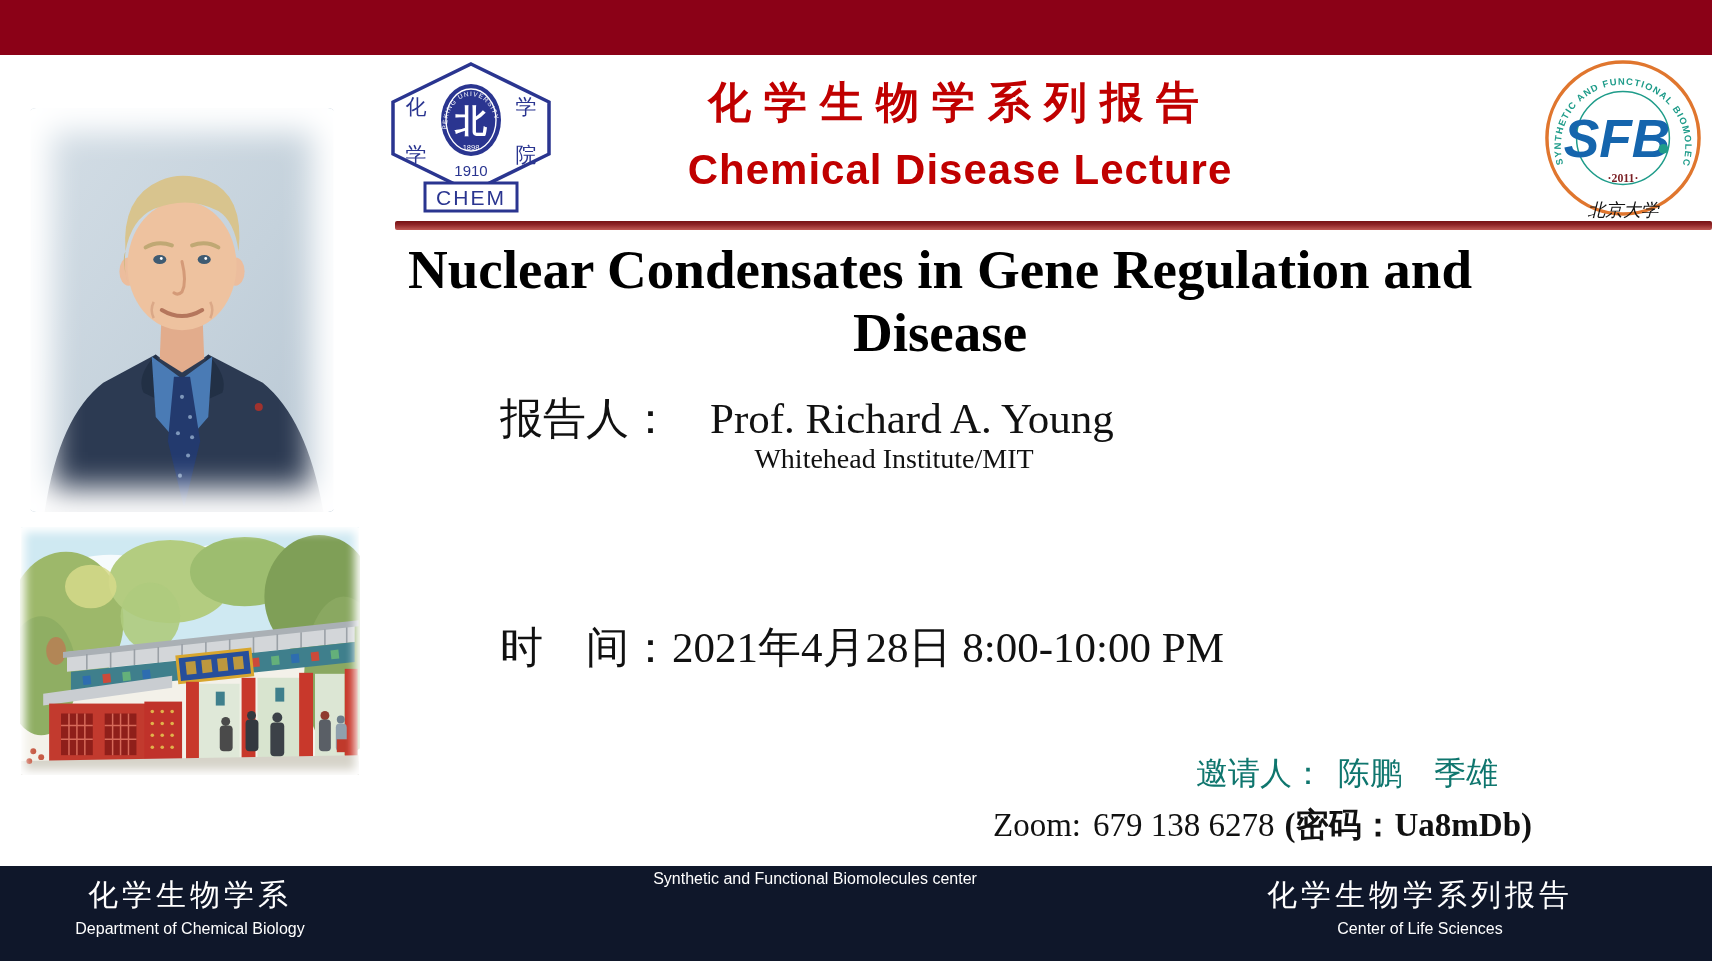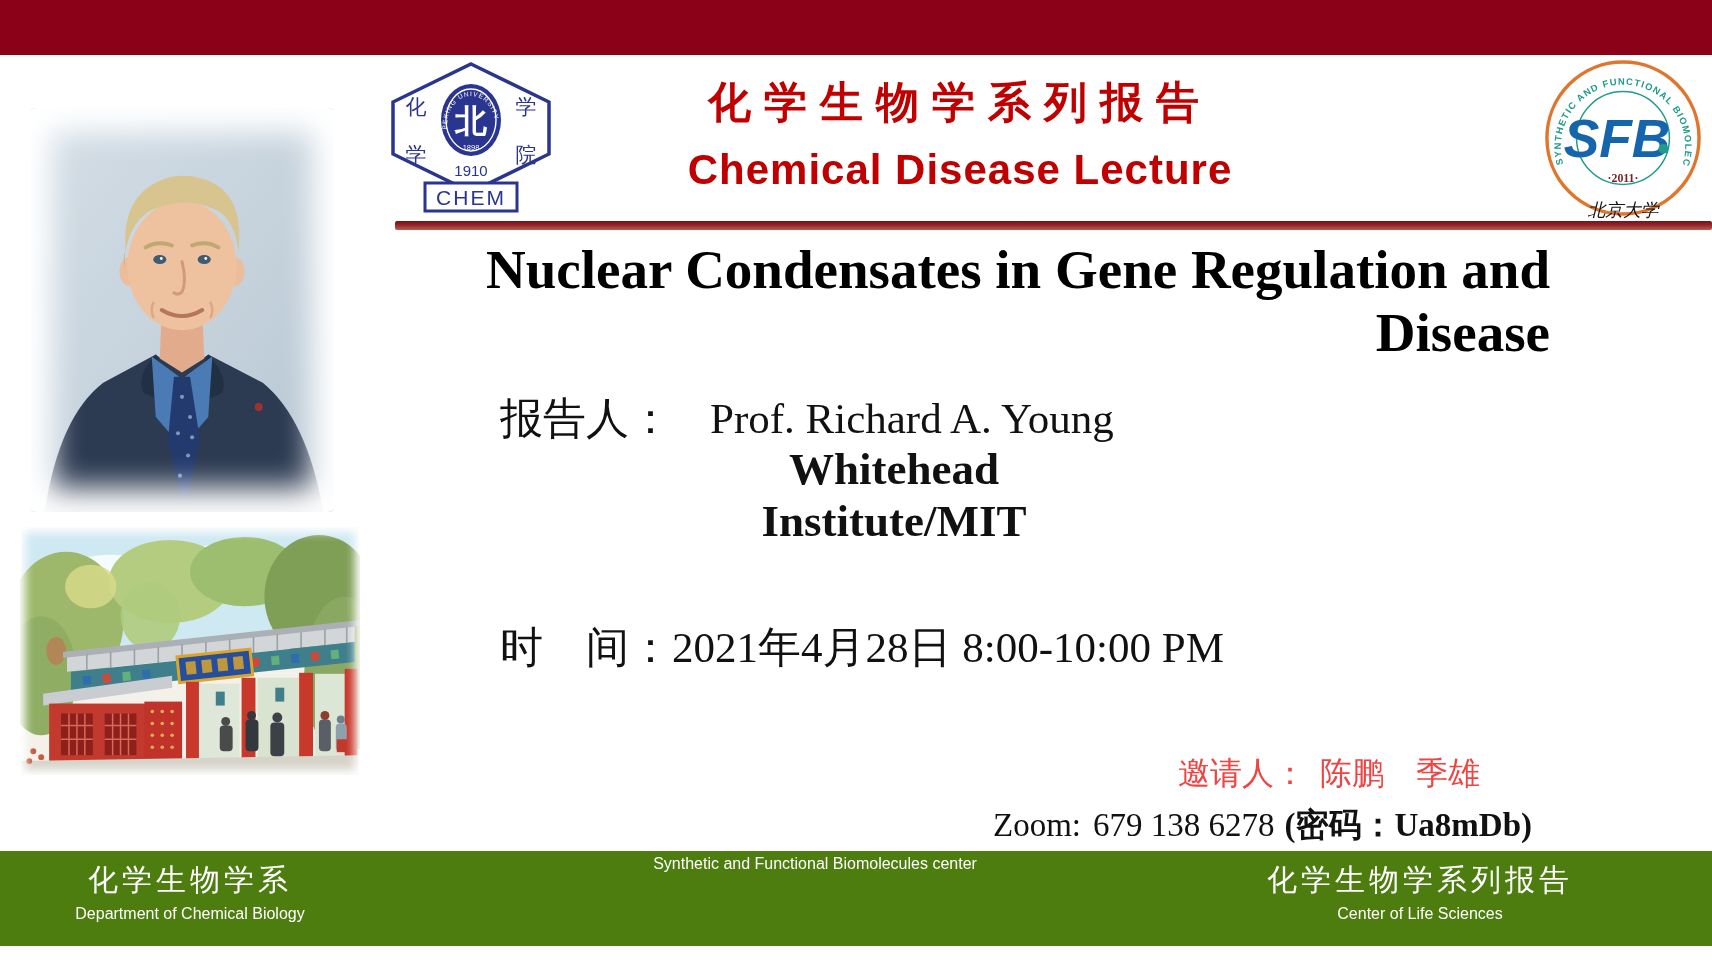--- a/index.html
+++ b/index.html
@@ -5,47 +5,47 @@
   :root{
     --serif:"Liberation Serif","DejaVu Serif",serif;
     --sans:"Liberation Sans","DejaVu Sans",sans-serif;
   }
   *{margin:0;padding:0;box-sizing:border-box;}
   body{background:#fff;}
   .stage{position:relative;width:1712px;height:962px;background:#fff;overflow:hidden;font-family:var(--serif);}
 
   
   .topbar{position:absolute;top:0;left:0;width:100%;height:55px;background:#8b0117;}
-  .footer{position:absolute;left:0;bottom:16px;width:100%;height:95px;background:#4d7c0f;}
+  .footer{position:absolute;left:0;bottom:1px;width:100%;height:95px;background:#0f172a;}
   .footer-col{position:absolute;top:0;height:100%;text-align:center;color:#fff;}
   .footer-col .cn{display:block;margin-top:9px;font-size:30px;letter-spacing:4px;font-family:var(--serif);}
   .footer-col .en{display:block;margin-top:4px;font-size:16px;font-family:var(--sans);}
   .fcol-0{left:0;width:380px;}
   .fcol-1{left:545px;width:540px;}
   .fcol-2{left:1180px;width:480px;}
 
   
   .chem-logo{position:absolute;left:383px;top:62px;width:176px;height:152px;}
   .series-title-cn{position:absolute;left:610px;top:74px;width:700px;text-align:center;
     font-size:43px;font-weight:bold;color:#c00000;letter-spacing:13px;font-family:var(--serif);}
   .series-title-en{position:absolute;left:610px;top:146px;width:700px;text-align:center;
     font-size:42px;font-weight:bold;color:#c00000;font-family:var(--sans);letter-spacing:1px;}
   .sfb-logo{position:absolute;left:1542px;top:58px;width:162px;height:168px;}
   .header-rule{position:absolute;left:395px;top:221px;width:1317px;height:9px;
     background:linear-gradient(to bottom,#761113 0%,#8e2426 40%,#c05a55 100%);border-radius:2px;}
 
   
-  .lecture-title{position:absolute;left:330px;top:238px;width:1220px;text-align:right;
+  .lecture-title{position:absolute;left:330px;top:238px;width:1220px;text-align:center;
     font-size:55px;font-weight:bold;color:#000;font-family:var(--serif);}
   .speaker-line{position:absolute;left:500px;top:390px;font-size:43px;color:#111;white-space:nowrap;}
   .speaker-line .name{margin-left:38px;}
-  .affiliation{position:absolute;left:688px;top:443px;width:412px;text-align:center;font-size:45px;color:#111;font-weight:bold;}
+  .affiliation{position:absolute;left:688px;top:443px;width:412px;text-align:center;font-size:28px;color:#111;}
   .time-line{position:absolute;left:500px;top:619px;font-size:43px;color:#111;white-space:nowrap;}
   .time-line .value{}
-  .host-line{position:absolute;right:232px;top:752px;font-size:32px;color:#ef4444;white-space:nowrap;}
+  .host-line{position:absolute;right:214px;top:752px;font-size:32px;color:#0f766e;white-space:nowrap;}
   .host-line .names{margin-left:14px;}
   .zoom-line{position:absolute;right:180px;top:803px;font-size:33px;color:#111;white-space:nowrap;}
   .zoom-line .zid{margin-left:12px;}
   .zoom-line .zpwd{margin-left:10px;font-weight:bold;}
 
   
   .portrait{position:absolute;left:28px;top:108px;width:308px;height:404px;border-radius:8px;overflow:hidden;}
   .portrait svg{display:block;width:100%;height:100%;}
   .portrait::after{content:'';position:absolute;inset:0;border-radius:8px;
     box-shadow:inset 0 0 30px 24px #fff;pointer-events:none;}

